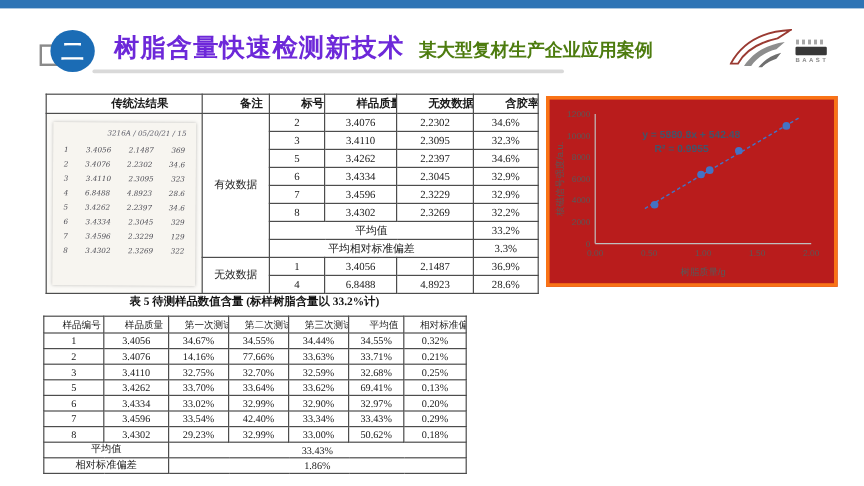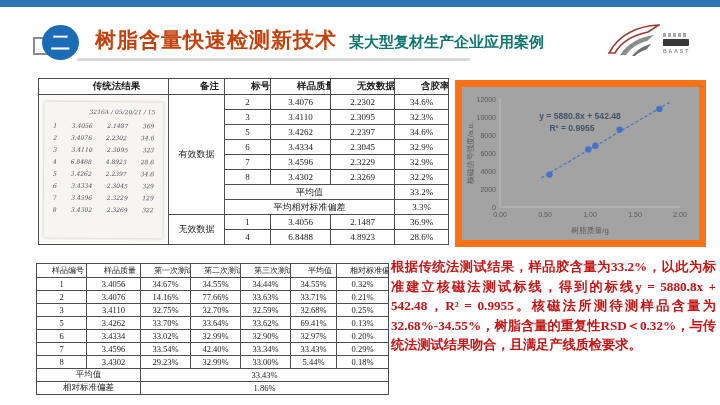--- a/index.html
+++ b/index.html
@@ -4,22 +4,22 @@
 <style>
   html,body{margin:0;padding:0;background:#e8e8e8;}
   .slide{position:relative;width:720px;height:405px;background:#ffffff;overflow:hidden;
          font-family:"Liberation Sans",sans-serif;}
   .topbar{position:absolute;left:0;top:0;width:720px;height:7px;background:#2e74b5;}
   
   .deco-square{position:absolute;left:33px;top:37px;width:14px;height:14px;background:#fff;border:2px solid #8a8a8a;}
   .num-badge{position:absolute;left:42px;top:25px;width:37px;height:35px;border-radius:50%;background:#1b6cb5;
              color:#fff;font-size:19px;font-weight:bold;display:flex;align-items:center;justify-content:center;}
   .title-row{position:absolute;left:95px;top:26px;display:flex;align-items:baseline;gap:12px;white-space:nowrap;}
-  .main-title{font-size:21px;font-weight:bold;color:#c2410c;letter-spacing:1px;}
-  .sub-title{font-size:15px;font-weight:bold;color:#0f766e;}
+  .main-title{font-size:21px;font-weight:bold;color:#6d28d9;letter-spacing:1px;}
+  .sub-title{font-size:15px;font-weight:bold;color:#4d7c0f;}
   .title-underline{position:absolute;left:77px;top:58px;width:393px;height:3px;background:#d9d9d9;border-radius:2px;}
   
   .logo{position:absolute;right:6px;top:22px;width:106px;height:42px;display:flex;align-items:center;gap:3px;}
   .logo-textcol{display:flex;flex-direction:column;gap:2px;align-items:flex-start;}
   .logo-line1{width:24px;height:4px;background:repeating-linear-gradient(90deg,#a8a8a8 0 3px,transparent 3px 5px);}
   .logo-line2{width:26px;height:7px;border-radius:1px;background:#383838;
               box-shadow:inset 2px 0 0 #383838;}
   .logo-caption{font-size:5px;letter-spacing:2px;color:#8c8c8c;font-weight:bold;}
   
   table{border-collapse:collapse;table-layout:fixed;}
@@ -33,21 +33,21 @@
          padding:6px 4px 0 4px;transform:rotate(.4deg);
          font-family:"DejaVu Serif",serif;font-style:italic;color:#4c4c54;}
   .photo-head{font-size:6px;text-align:right;padding-right:4px;margin-bottom:5px;color:#5a5a66;}
   .photo-row{display:flex;justify-content:space-between;font-size:6px;line-height:12px;padding:0 5px;}
   .bottom-table{position:absolute;left:36px;top:263px;width:352px;}
   .bottom-table th{height:13px;font-size:8px;font-weight:normal;padding-left:13px;}
   .bottom-table td{height:12px;font-size:8.5px;}
   .table-caption{position:absolute;left:36px;top:245px;width:352px;text-align:center;
     font-family:"Liberation Serif",serif;font-size:9.5px;font-weight:bold;color:#141414;}
   
-  .chart-box{position:absolute;left:455px;top:80px;width:237px;height:153px;border:7px solid #f97316;background:#a3a3a3;}
+  .chart-box{position:absolute;left:455px;top:80px;width:237px;height:153px;border:3px solid #f97316;background:#b91c1c;}
   
   .summary{position:absolute;left:391px;top:257px;width:325px;
     font-family:"Liberation Serif",serif;font-weight:bold;font-size:13.2px;line-height:19.5px;
     color:#c81414;text-align:justify;}
 </style>
 </head>
 <body>
 
 <div class="slide">
   <div class="topbar"></div>
@@ -231,20 +231,21 @@
         <circle cx="133.4" cy="58.800000000000004" r="3.2" fill="#4472c4"></circle>
         <circle cx="157.7" cy="42.599999999999994" r="3.2" fill="#4472c4"></circle>
         <circle cx="197.3" cy="21.900000000000006" r="3.2" fill="#4472c4"></circle>
         <text x="118" y="32" text-anchor="middle" font-size="8.6" font-weight="bold" fill="#44546a">y = 5880.8x + 542.48</text>
         <text x="110" y="44" text-anchor="middle" font-size="8.6" font-weight="bold" fill="#44546a">R² = 0.9955</text>
         <text x="128" y="146" text-anchor="middle" font-size="7.8" fill="#595959">树脂质量/g</text>
         <text x="11" y="66" text-anchor="middle" font-size="7.8" fill="#595959" transform="rotate(-90 11 66)">核磁信号强度/a.u.</text>
       </svg>
   </div>
 
+  <div class="table-caption">表 5  待测样品数值含量 (标样树脂含量以 33.2%计)</div>
   <table class="dtable bottom-table">
     <colgroup>
       <col style="width:50px">
         <col style="width:54px">
         <col style="width:50px">
         <col style="width:50px">
       <col style="width:50px">
         <col style="width:46px">
         <col style="width:52px">
     </colgroup>
@@ -313,28 +314,27 @@
           <td>33.34%</td>
           <td>33.43%</td>
           <td>0.29%</td>
         </tr>
         <tr>
           <td>8</td>
           <td>3.4302</td>
           <td>29.23%</td>
           <td>32.99%</td>
           <td>33.00%</td>
-          <td>5.44%</td>
+          <td>50.62%</td>
           <td>0.18%</td>
         </tr>
         <tr>
           <td colspan="2">平均值</td>
           <td colspan="5">33.43%</td>
         </tr>
         <tr>
           <td colspan="2">相对标准偏差</td>
           <td colspan="5">1.86%</td>
         </tr>
       </tbody>
   </table>
 
-  <div class="summary">根据传统法测试结果，样品胶含量为33.2%，以此为标准建立核磁法测试标线，得到的标线y = 5880.8x + 542.48，R² = 0.9955。核磁法所测待测样品含量为32.68%-34.55%，树脂含量的重复性RSD＜0.32%，与传统法测试结果吻合，且满足产线质检要求。</div>
 </div>
 
 </body></html>

